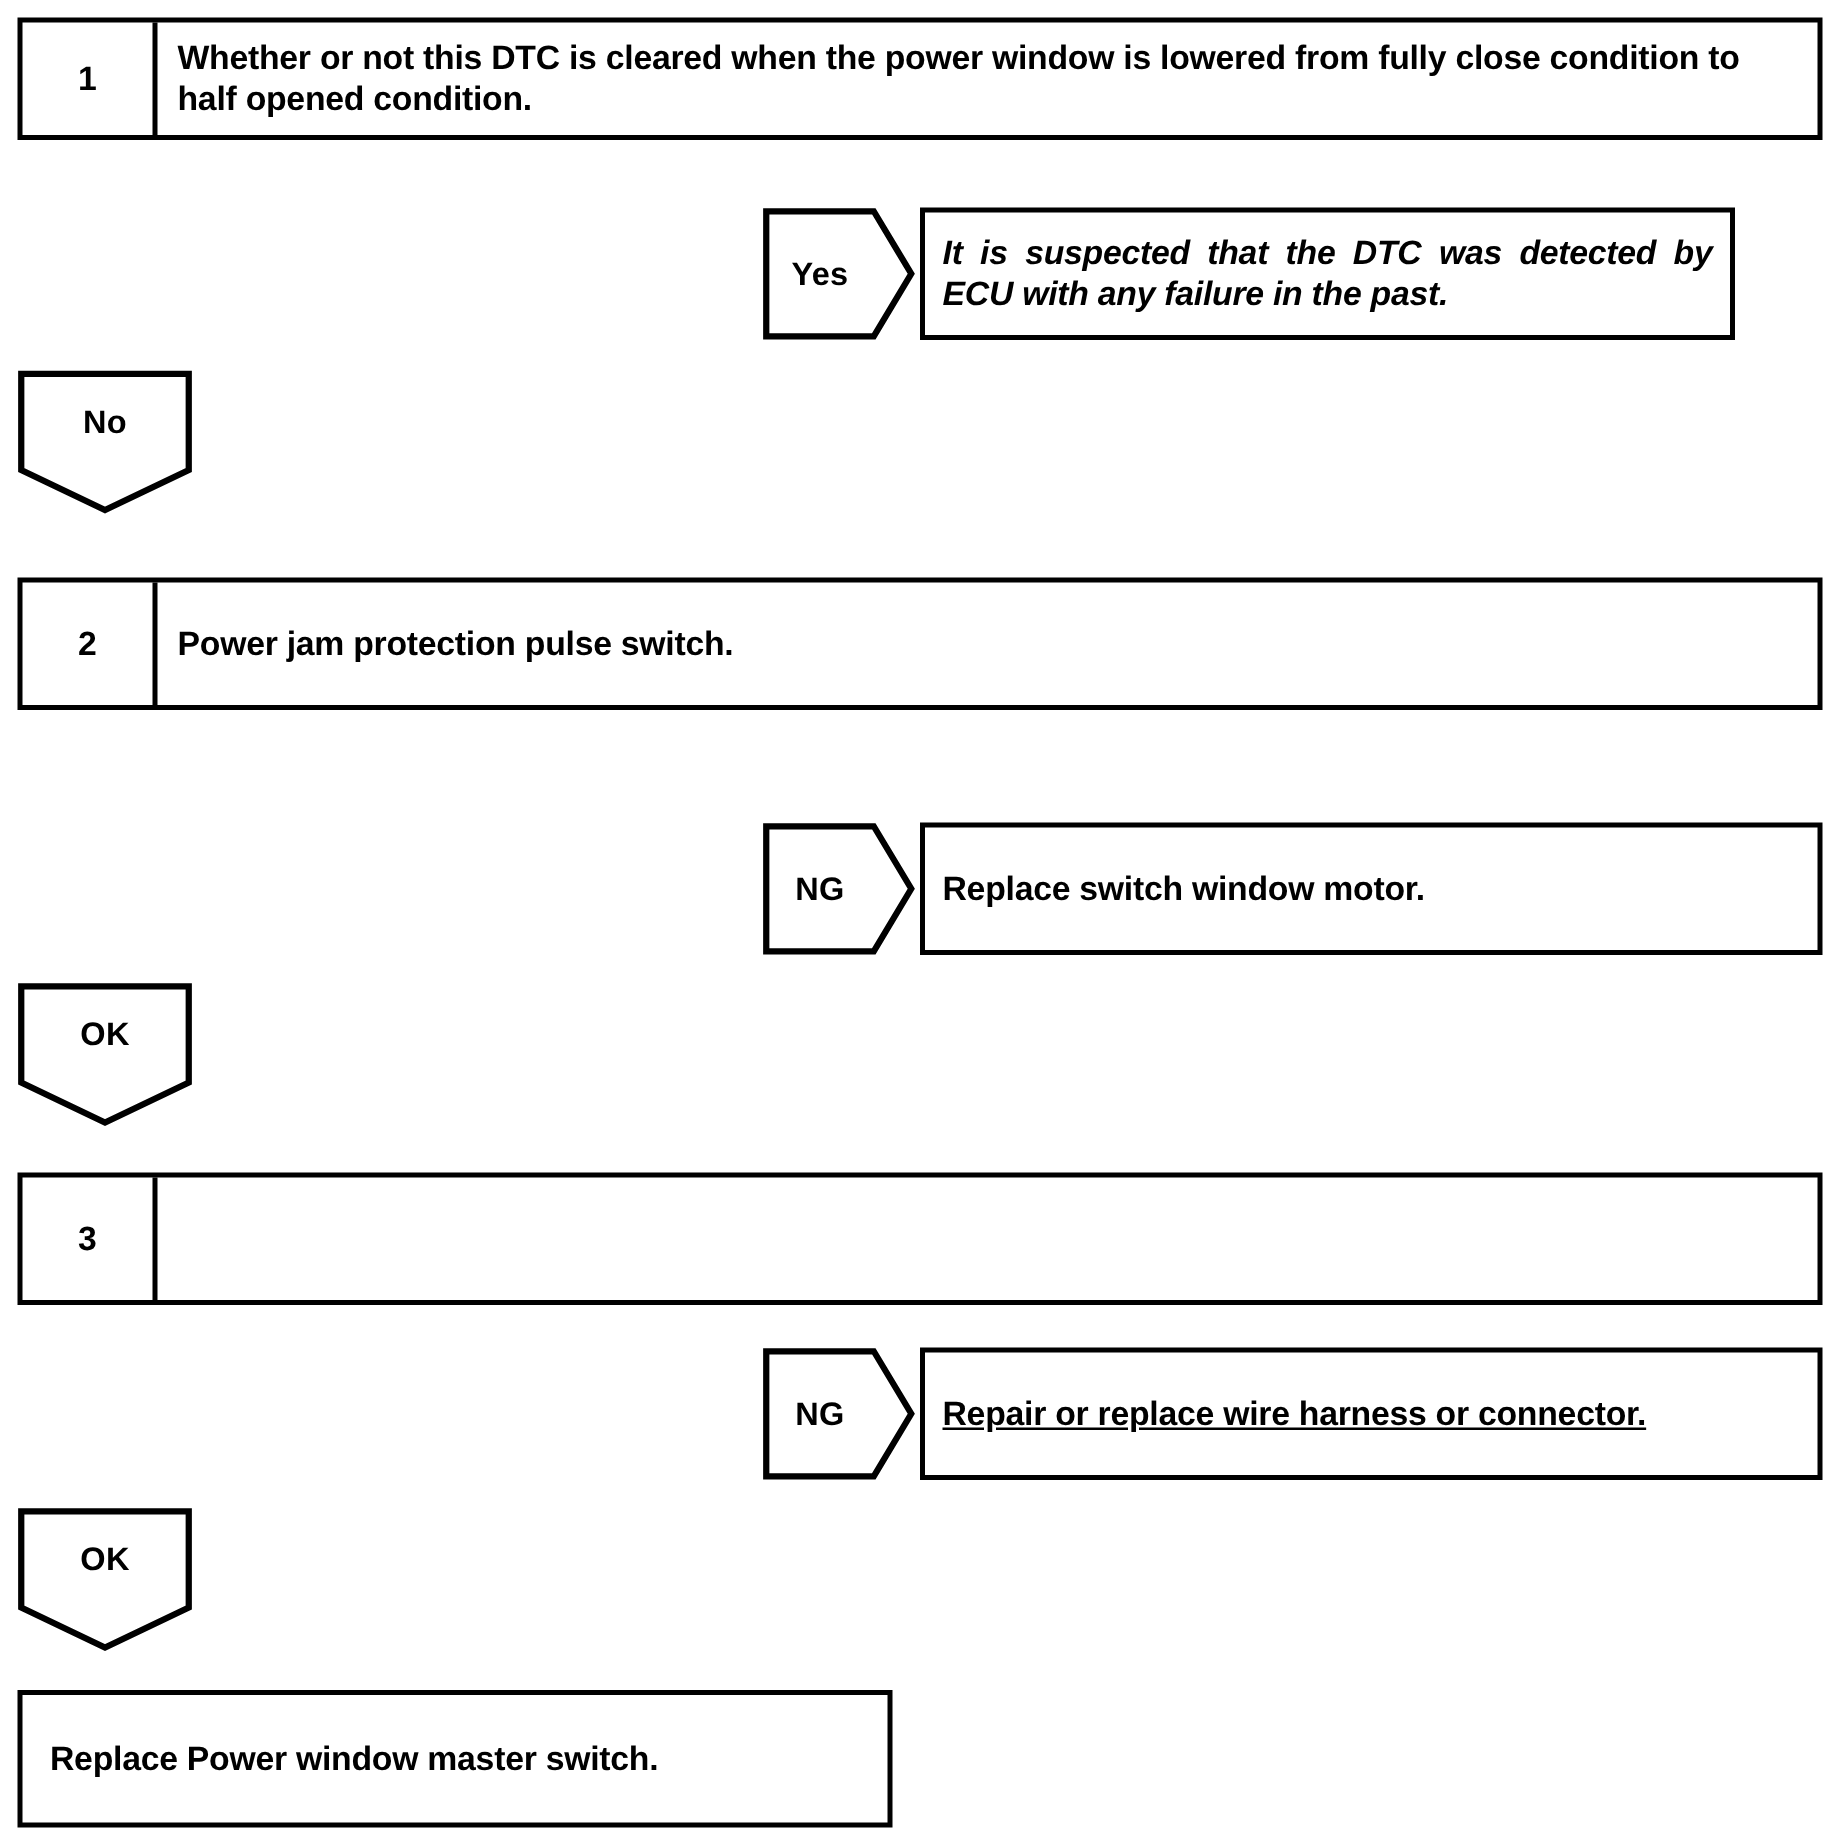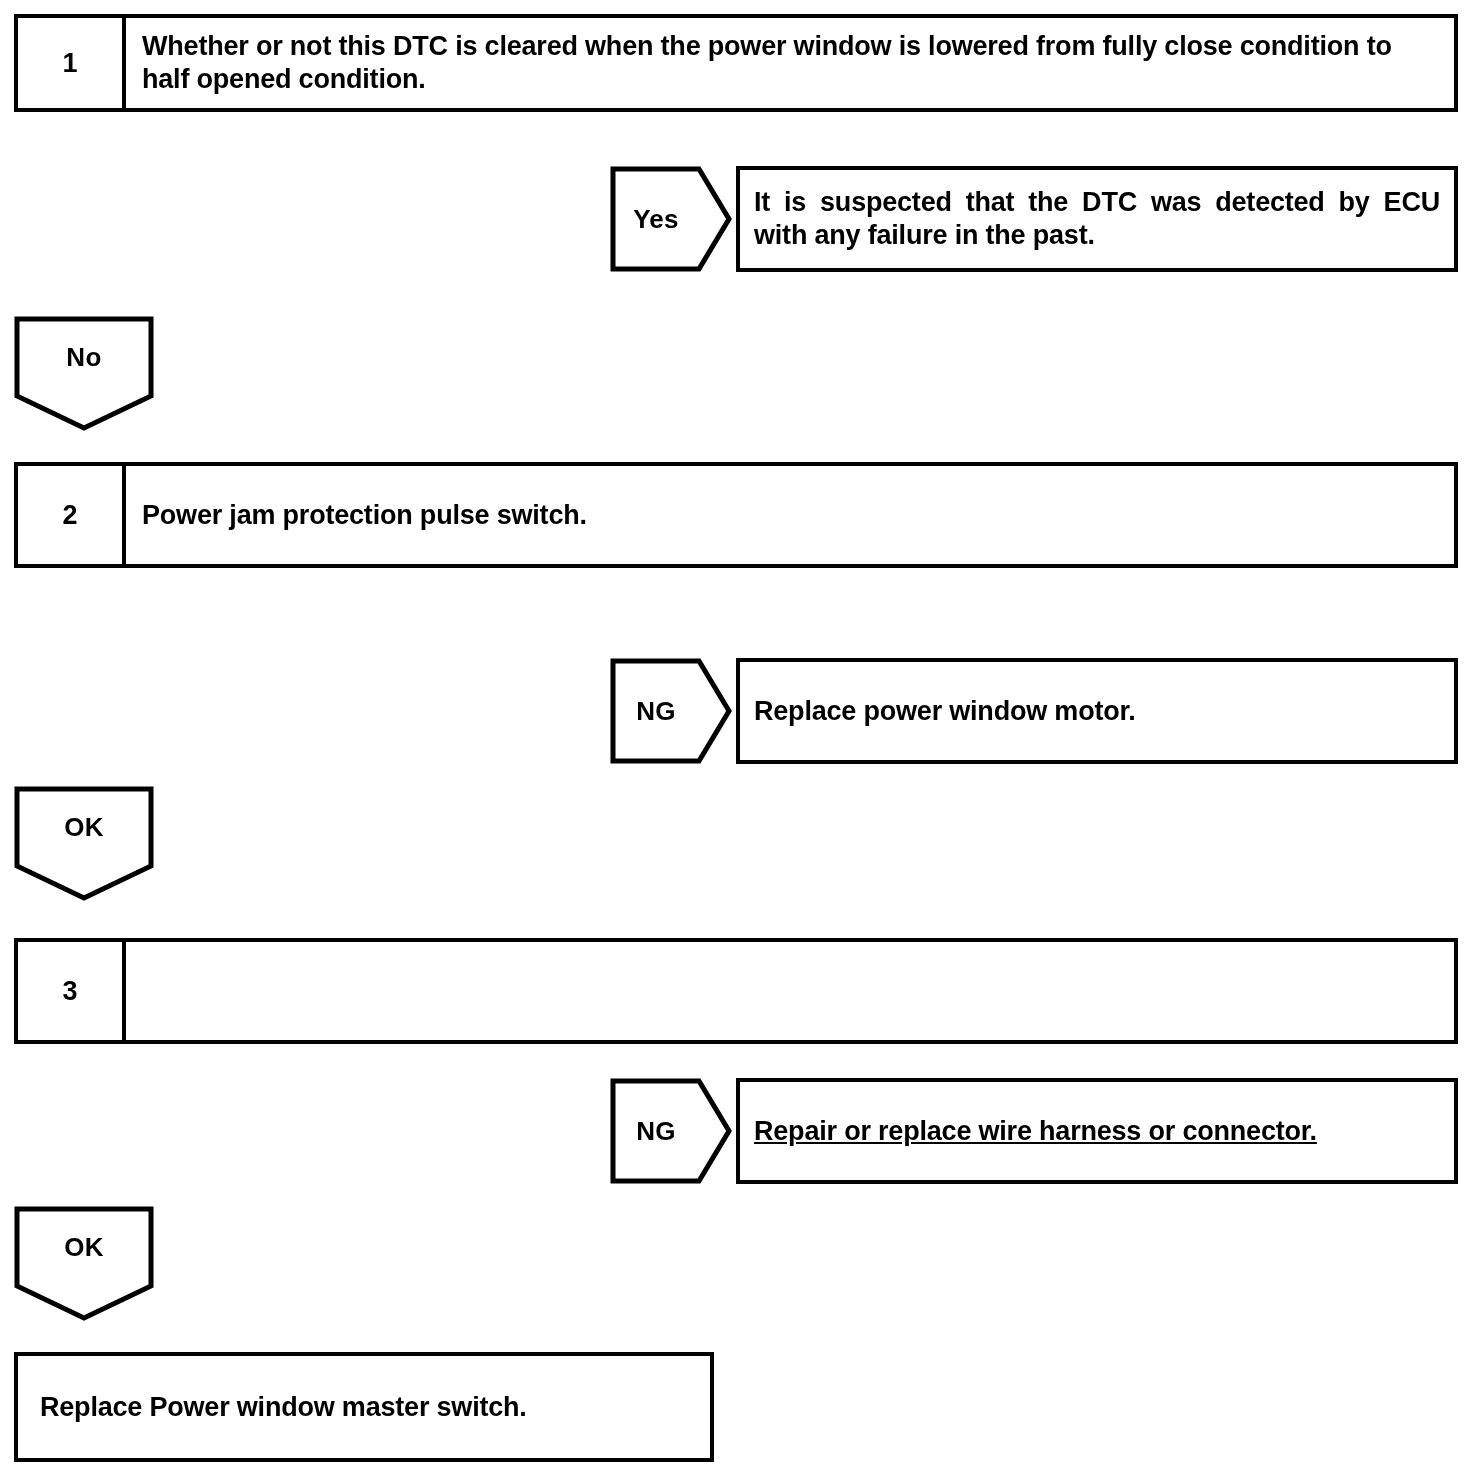--- a/index.html
+++ b/index.html
@@ -135,45 +135,45 @@
     <div class="step-text">Whether or not this DTC is cleared when the power window is lowered from fully close condition to half opened condition.</div>
   </div>
 
   <div class="tag-right" style="left:610px; top:166px;">
     <svg width="122" height="106" viewBox="0 0 122 106">
       <polygon points="3,3 89,3 119,53 89,103 3,103" fill="#ffffff" stroke="#000000" stroke-width="5" stroke-linejoin="miter"></polygon>
     </svg>
     <div class="tag-label">Yes</div>
   </div>
 
-  <div class="result-box justify" style="left:736px; top:166px; width:722px; height:106px;">
+  <div class="result-box justify" style="left:736px; top:166px; width:652px; height:106px;font-style:italic;">
     <span>It is suspected that the DTC was detected by ECU with any failure in the past.</span>
   </div>
 
-  <div class="tag-down" style="left:14px; top:316px;">
+  <div class="tag-down" style="left:14px; top:296px;">
     <svg width="140" height="116" viewBox="0 0 140 116">
       <polygon points="3,3 137,3 137,80 70,112 3,80" fill="#ffffff" stroke="#000000" stroke-width="5" stroke-linejoin="miter"></polygon>
     </svg>
     <div class="tag-label">No</div>
   </div>
 
   <div class="step-box" style="left:14px; top:462px; width:1444px; height:106px;">
     <div class="step-num">2</div>
     <div class="step-text">Power jam protection pulse switch.</div>
   </div>
 
   <div class="tag-right" style="left:610px; top:658px;">
     <svg width="122" height="106" viewBox="0 0 122 106">
       <polygon points="3,3 89,3 119,53 89,103 3,103" fill="#ffffff" stroke="#000000" stroke-width="5" stroke-linejoin="miter"></polygon>
     </svg>
     <div class="tag-label">NG</div>
   </div>
 
   <div class="result-box" style="left:736px; top:658px; width:722px; height:106px;">
-    <span>Replace power window motor.</span>
+    <span>Replace switch window motor.</span>
   </div>
 
   <div class="tag-down" style="left:14px; top:786px;">
     <svg width="140" height="116" viewBox="0 0 140 116">
       <polygon points="3,3 137,3 137,80 70,112 3,80" fill="#ffffff" stroke="#000000" stroke-width="5" stroke-linejoin="miter"></polygon>
     </svg>
     <div class="tag-label">OK</div>
   </div>
 
   <div class="step-box" style="left:14px; top:938px; width:1444px; height:106px;">

